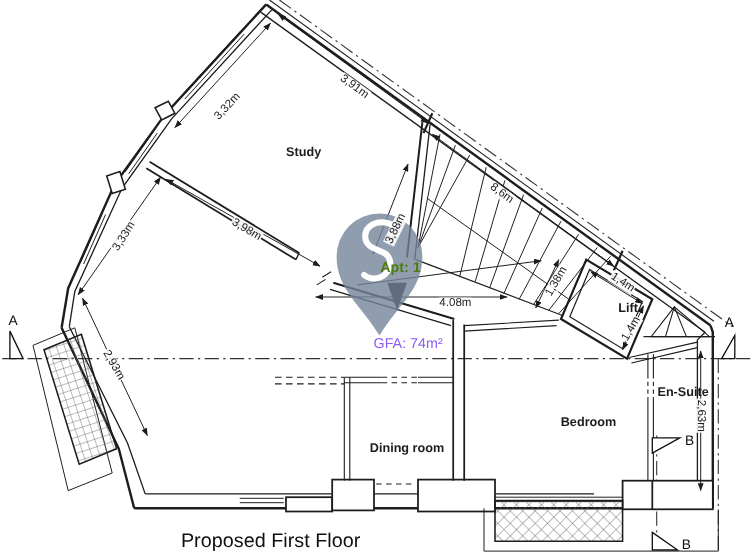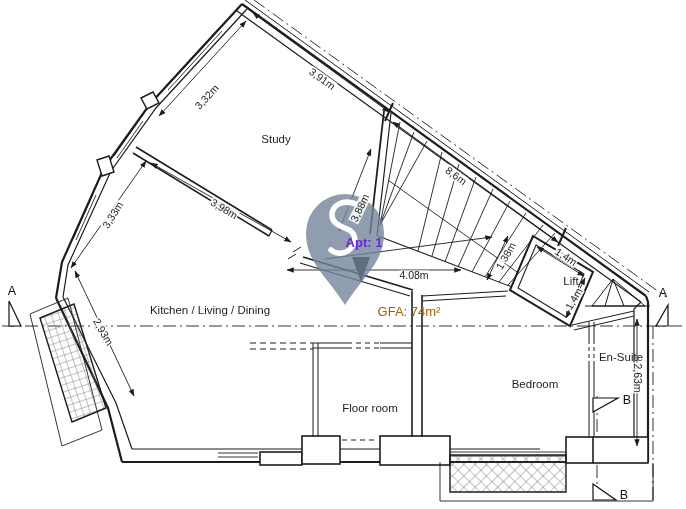--- a/index.html
+++ b/index.html
@@ -5,25 +5,25 @@
   html,body{margin:0;padding:0;background:#fff;}
   .plan{
     position:relative;width:686px;height:509px;background:#fff;overflow:hidden;
     font-family:"Liberation Sans",sans-serif;
   }
   .plan svg{position:absolute;left:0;top:0;}
   .lbl{
     position:absolute;white-space:nowrap;color:#1d1d1d;
     font-family:"Liberation Sans",sans-serif;line-height:1.05;
   }
-  .room{font-size:11.5px;}
+  .room{font-size:11.5px;font-weight:bold;}
   .dim{font-size:10.5px;background:rgba(255,255,255,.88);padding:0 1px;}
   .sec{font-size:12.5px;color:#111;}
-  .apt{font-size:13px;font-weight:bold;color:#6d28d9;}
-  .gfa{font-size:13px;color:#a16207;margin-left:38px;}
+  .apt{font-size:13px;font-weight:bold;color:#4d7c0f;}
+  .gfa{font-size:13px;color:#8b5cf6;}
   .title{font-size:18px;color:#101010;}
 </style>
 </head>
 <body>
 
 <div class="plan">
 
   <svg width="686" height="509" viewBox="0 0 686 509">
     <defs>
       <marker id="ae" markerWidth="8" markerHeight="8" refX="7.5" refY="3" orient="auto">
@@ -168,22 +168,21 @@
       <polygon points="593,484 616,500 593,500"></polygon>
     </g>
 
     <g>
       <path d="M345 305 C 327 276 306 263 306 233 A 39 39 0 1 1 384 233 C 384 263 363 276 345 305 Z" fill="rgba(116,133,155,0.8)"></path>
       <path d="M356 204 C 343 199 332 205 332 215 C 332 224 341 226 347 229 C 355 232 357 240 352 247 C 347 254 337 255 331 250" fill="none" stroke="#fff" stroke-width="5.5" stroke-linecap="round"></path>
     </g>
   </svg>
 
   <div class="lbl room" style="left:276px;top:139px;transform:translate(-50%,-50%);">Study</div>
-  <div class="lbl room" style="left:210px;top:310px;transform:translate(-50%,-50%);">Kitchen / Living / Dining</div>
-  <div class="lbl room" style="left:370px;top:408px;transform:translate(-50%,-50%);">Floor room</div>
+  <div class="lbl room" style="left:370px;top:408px;transform:translate(-50%,-50%);">Dining room</div>
   <div class="lbl room" style="left:535px;top:384px;transform:translate(-50%,-50%);">Bedroom</div>
   <div class="lbl room" style="left:621px;top:357px;transform:translate(-50%,-50%);">En-Suite</div>
   <div class="lbl room" style="left:550px;top:281px;transform:translate(-50%,-50%);margin-left:21px;">Lift</div>
 
   <div class="lbl apt" style="left:364px;top:243px;transform:translate(-50%,-50%);">Apt: 1</div>
   <div class="lbl gfa" style="left:371px;top:312px;transform:translate(-50%,-50%);">GFA: 74m²</div>
 
   <div class="lbl dim" style="left:207px;top:97px;transform:translate(-50%,-50%) rotate(-47deg);">3,32m</div>
   <div class="lbl dim" style="left:322px;top:79px;transform:translate(-50%,-50%) rotate(36deg);">3,91m</div>
   <div class="lbl dim" style="left:113px;top:215px;transform:translate(-50%,-50%) rotate(-58deg);">3,33m</div>
@@ -195,14 +194,15 @@
   <div class="lbl dim" style="left:574px;top:299px;transform:translate(-50%,-50%) rotate(-60deg);">1,4m</div>
   <div class="lbl dim" style="left:414px;top:276px;transform:translate(-50%,-50%);">4.08m</div>
   <div class="lbl dim" style="left:103px;top:332px;transform:translate(-50%,-50%) rotate(60deg);">2,93m</div>
   <div class="lbl dim" style="left:637px;top:378px;transform:translate(-50%,-50%) rotate(90deg);">2,63m</div>
 
   <div class="lbl sec" style="left:12px;top:292px;transform:translate(-50%,-50%);">A</div>
   <div class="lbl sec" style="left:663px;top:294px;transform:translate(-50%,-50%);">A</div>
   <div class="lbl sec" style="left:627px;top:401px;transform:translate(-50%,-50%);">B</div>
   <div class="lbl sec" style="left:624px;top:496px;transform:translate(-50%,-50%);">B</div>
 
+  <div class="lbl title" style="left:246px;top:492px;transform:translate(-50%,-50%);">Proposed First Floor</div>
 
 </div>
 
 </body></html>

